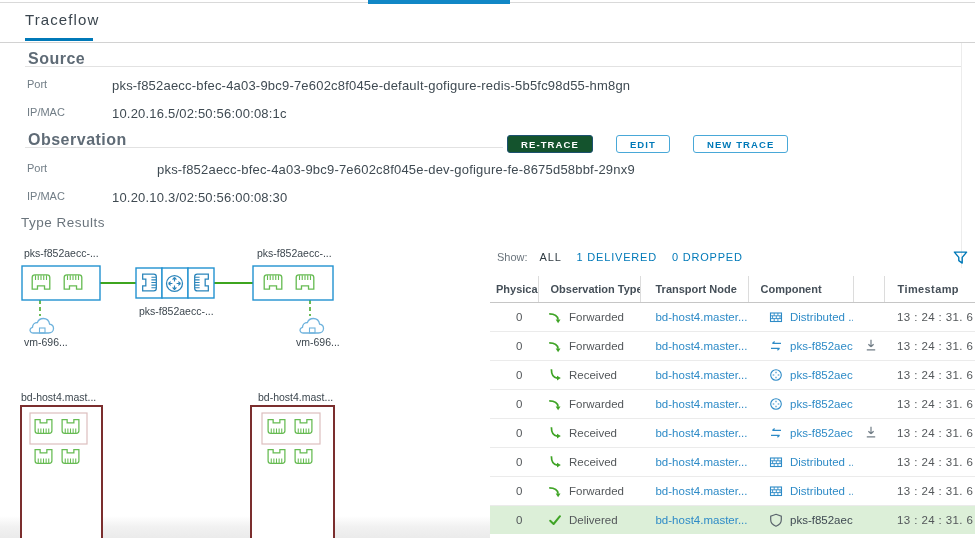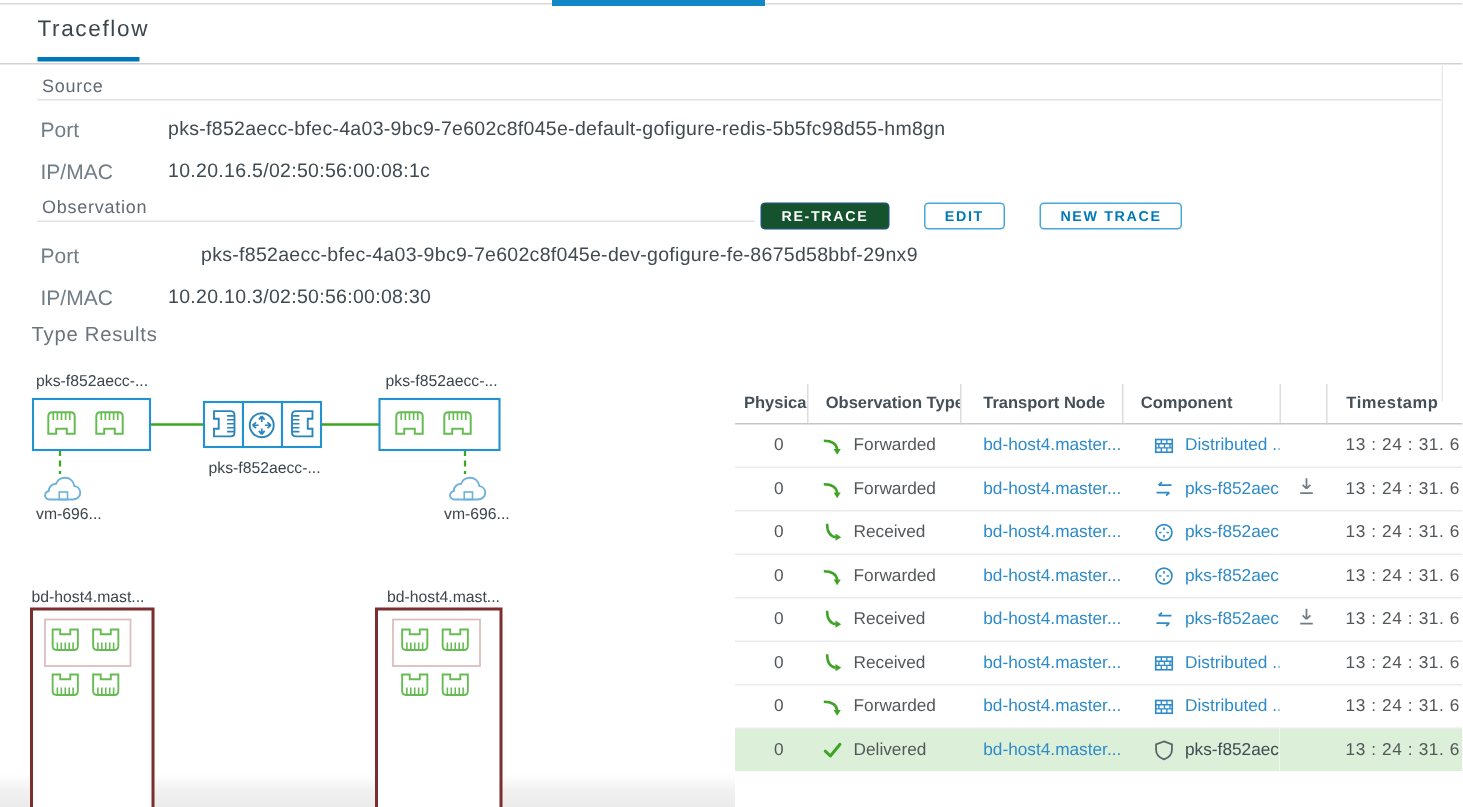--- a/index.html
+++ b/index.html
@@ -10,23 +10,23 @@
   .top-hairline { position:absolute; left:0; top:2px; width:975px; height:1px; background:#d9d9d9; }
   .top-tab-indicator { position:absolute; left:368px; top:0; width:142px; height:4px; background:#1187c6; }
 
   .page-title { position:absolute; left:25px; top:11px; font-size:15px; color:#3a454e;
                 letter-spacing:1.1px; font-weight:500; }
   .title-underline { position:absolute; left:25px; top:38px; width:68px; height:3px; background:#0079b8; }
   .header-border { position:absolute; left:0; top:42px; width:975px; height:1px; background:#d2d2d2; }
   .right-edge { position:absolute; left:961px; top:43px; width:1px; height:225px; background:#ececec; }
 
   
-  .sec-label { position:absolute; font-size:12px; font-weight:400; color:#5f6b76; letter-spacing:.5px; }
+  .sec-label { position:absolute; font-size:16px; font-weight:700; color:#5f6b76; letter-spacing:.5px; }
   .sec-hr { position:absolute; height:1px; background:#e2e2e2; }
-  .fld-label { position:absolute; font-size:14px; color:#717d86; }
+  .fld-label { position:absolute; font-size:11px; color:#717d86; }
   .fld-value { position:absolute; font-size:13px; color:#3f4a52; letter-spacing:.2px; }
 
   .actions { position:absolute; left:507px; top:135px; display:flex; gap:23px; }
   .btn { height:18px; display:inline-flex; align-items:center; padding:0 13px;
          font-family:"Liberation Sans", sans-serif; font-size:9.5px; font-weight:700;
          letter-spacing:1.1px; border-radius:3px; cursor:pointer; }
   .btn-primary { background:#14532d; color:#fff; border:1px solid #1c5170; }
   .btn-outline { background:#fff; color:#0079b8; border:1px solid #49a8d8; }
 
   .trace-results-title { position:absolute; left:21px; top:215px; font-size:13.5px;
@@ -87,21 +87,21 @@
 <div class="fld-value" style="left:112px; top:106px;">10.20.16.5/02:50:56:00:08:1c</div>
 
 <div class="sec-label" style="left:28px; top:131px;">Observation</div>
 <div class="sec-hr" style="left:25px; top:147px; width:478px;"></div>
 <div class="actions">
   <button class="btn btn-primary">RE-TRACE</button>
   <button class="btn btn-outline">EDIT</button>
   <button class="btn btn-outline">NEW TRACE</button>
 </div>
 <div class="fld-label" style="left:27px; top:162px;">Port</div>
-<div class="fld-value" style="left:107px; top:162px;padding-left:27px;">pks-f852aecc-bfec-4a03-9bc9-7e602c8f045e-dev-gofigure-fe-8675d58bbf-29nx9</div>
+<div class="fld-value" style="left:130px; top:162px;padding-left:27px;">pks-f852aecc-bfec-4a03-9bc9-7e602c8f045e-dev-gofigure-fe-8675d58bbf-29nx9</div>
 <div class="fld-label" style="left:27px; top:190px;">IP/MAC</div>
 <div class="fld-value" style="left:112px; top:190px;">10.20.10.3/02:50:56:00:08:30</div>
 
 <div class="trace-results-title">Type Results</div>
 
 <svg class="diagram" width="490" height="298" viewBox="0 0 490 298">
   <defs>
     <symbol id="rj45" viewBox="0 0 20 20">
       <path d="M2 6 Q2 3.5 4.5 3.5 H15.5 Q18 3.5 18 6 V16.5 H13.2 V13.5 H6.8 V16.5 H2 Z" fill="none" stroke="currentColor" stroke-width="1.2"></path>
       <path d="M5 3.8 V8.2 M7.5 3.8 V8.2 M10 3.8 V8.2 M12.5 3.8 V8.2 M15 3.8 V8.2" stroke="currentColor" stroke-width="1" fill="none"></path>
@@ -222,20 +222,31 @@
     <symbol id="ic-dl" viewBox="0 0 14 14">
       <path d="M7 1.8 V8.8 M7 8.8 L4.4 6.3 M7 8.8 L9.6 6.3 M2.8 11.8 H11.2" fill="none" stroke="#717d86" stroke-width="1.2"></path>
     </symbol>
     <symbol id="ic-funnel" viewBox="0 0 14 14">
       <path d="M1.3 2 H12.7 L8.6 6.9 V12.2 L5.4 9.9 V6.9 Z" fill="none" stroke="#0079b8" stroke-width="1.3" stroke-linejoin="round"></path>
     </symbol>
   </defs>
 </svg>
 
 <div class="results">
+  <div class="show-bar">
+    <span class="show-label">Show:</span>
+    <span class="show-opt show-all">ALL</span>
+    <span class="show-opt show-blue">1 DELIVERED</span>
+    <span class="show-opt show-blue">0 DROPPED</span>
+    <span class="funnel">
+        <svg width="15" height="15">
+          <use href="#ic-funnel"></use>
+        </svg>
+      </span>
+  </div>
 
   <table class="obs">
     <colgroup>
       <col style="width:48px">
         <col style="width:102px">
         <col style="width:108px">
       <col style="width:105px">
         <col style="width:31px">
         <col style="width:91px">
     </colgroup>

